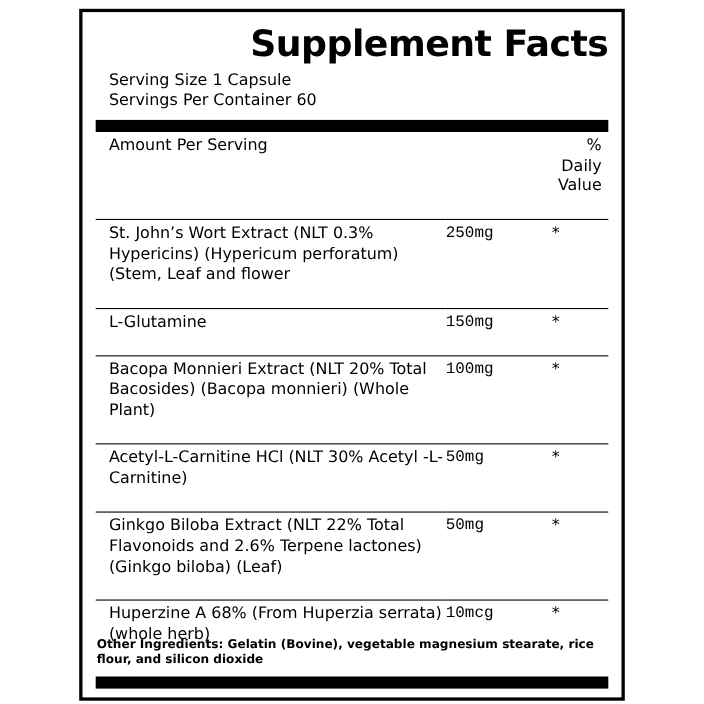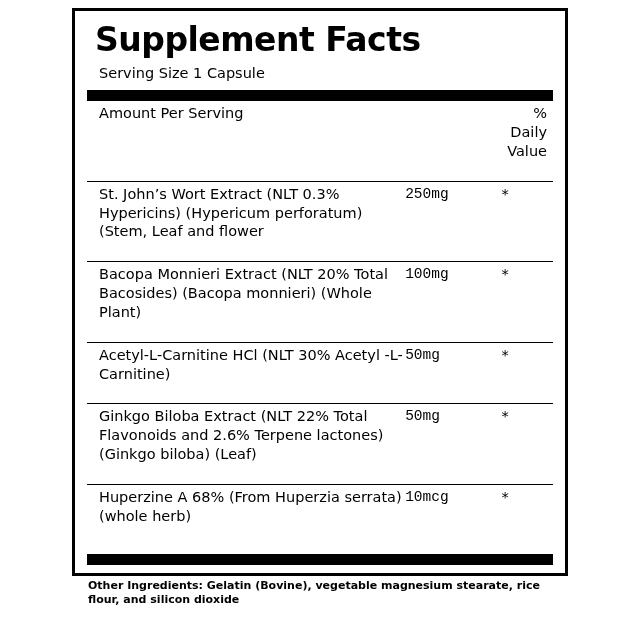--- a/index.html
+++ b/index.html
@@ -30,20 +30,21 @@
     padding: 10px 12px 8px 12px;
     background: #fff;
   }
   .title {
     font-family: "DejaVu Sans", sans-serif;
     font-weight: bold;
     font-size: 33px;
     line-height: 1.05;
     letter-spacing: -0.5px;
     margin: 2px 0 6px 8px;
+    text-align: right;
   }
   .serving-line {
     font-size: 14.5px;
     line-height: 1.28;
     margin-left: 12px;
   }
   .rule-thick {
     height: 11px;
     background: #000;
     margin: 8px 0 0 0;
@@ -106,33 +107,39 @@
 </head>
 <body>
 
 <div class="page">
 
   <div class="panel">
 
     <div class="title">Supplement Facts</div>
 
     <div class="serving-line">Serving Size 1 Capsule</div>
+    <div class="serving-line">Servings Per Container 60</div>
 
     <div class="rule-thick"></div>
 
     <table class="facts">
       <tbody>
           <tr class="hdr">
         <td class="col-name">Amount Per Serving</td>
         <td class="col-amt"></td>
         <td class="col-dv">% Daily Value</td>
       </tr>
       <tr class="row-sep">
         <td class="col-name">St. John’s Wort Extract (NLT 0.3% Hypericins) (Hypericum perforatum) (Stem, Leaf and flower</td>
         <td class="col-amt">250mg</td>
+        <td class="col-dv">*</td>
+      </tr>
+      <tr class="row-sep">
+        <td class="col-name">L-Glutamine</td>
+        <td class="col-amt">150mg</td>
         <td class="col-dv">*</td>
       </tr>
       <tr class="row-sep">
         <td class="col-name">Bacopa Monnieri Extract (NLT 20% Total Bacosides) (Bacopa monnieri) (Whole Plant)</td>
         <td class="col-amt">100mg</td>
         <td class="col-dv">*</td>
       </tr>
       <tr class="row-sep">
         <td class="col-name">Acetyl-L-Carnitine HCl (NLT 30% Acetyl -L-Carnitine)</td>
         <td class="col-amt">50mg</td>

